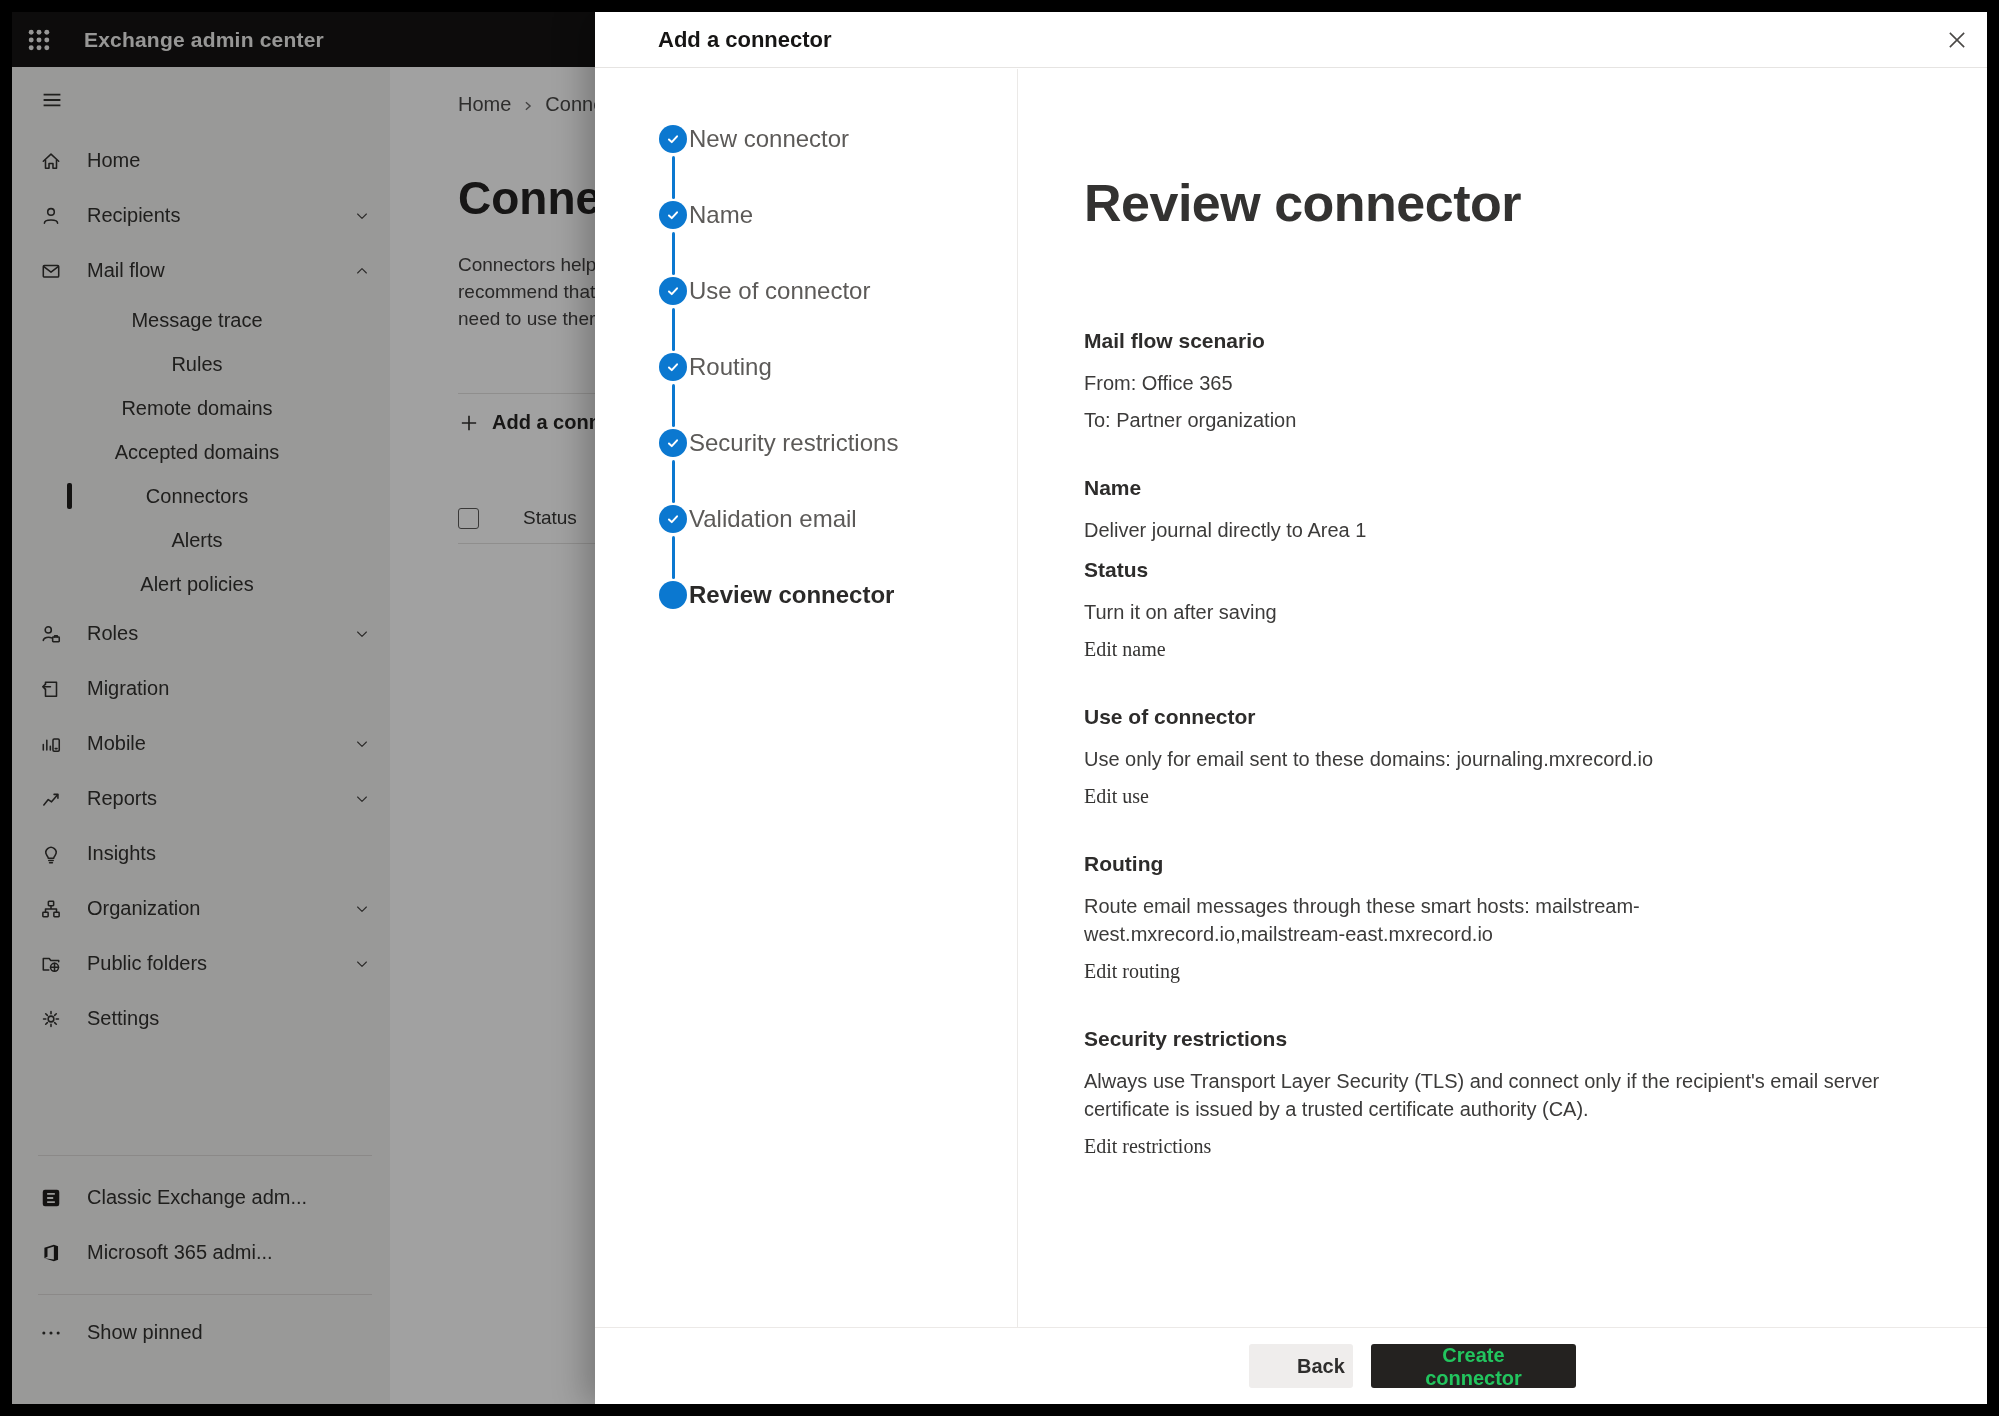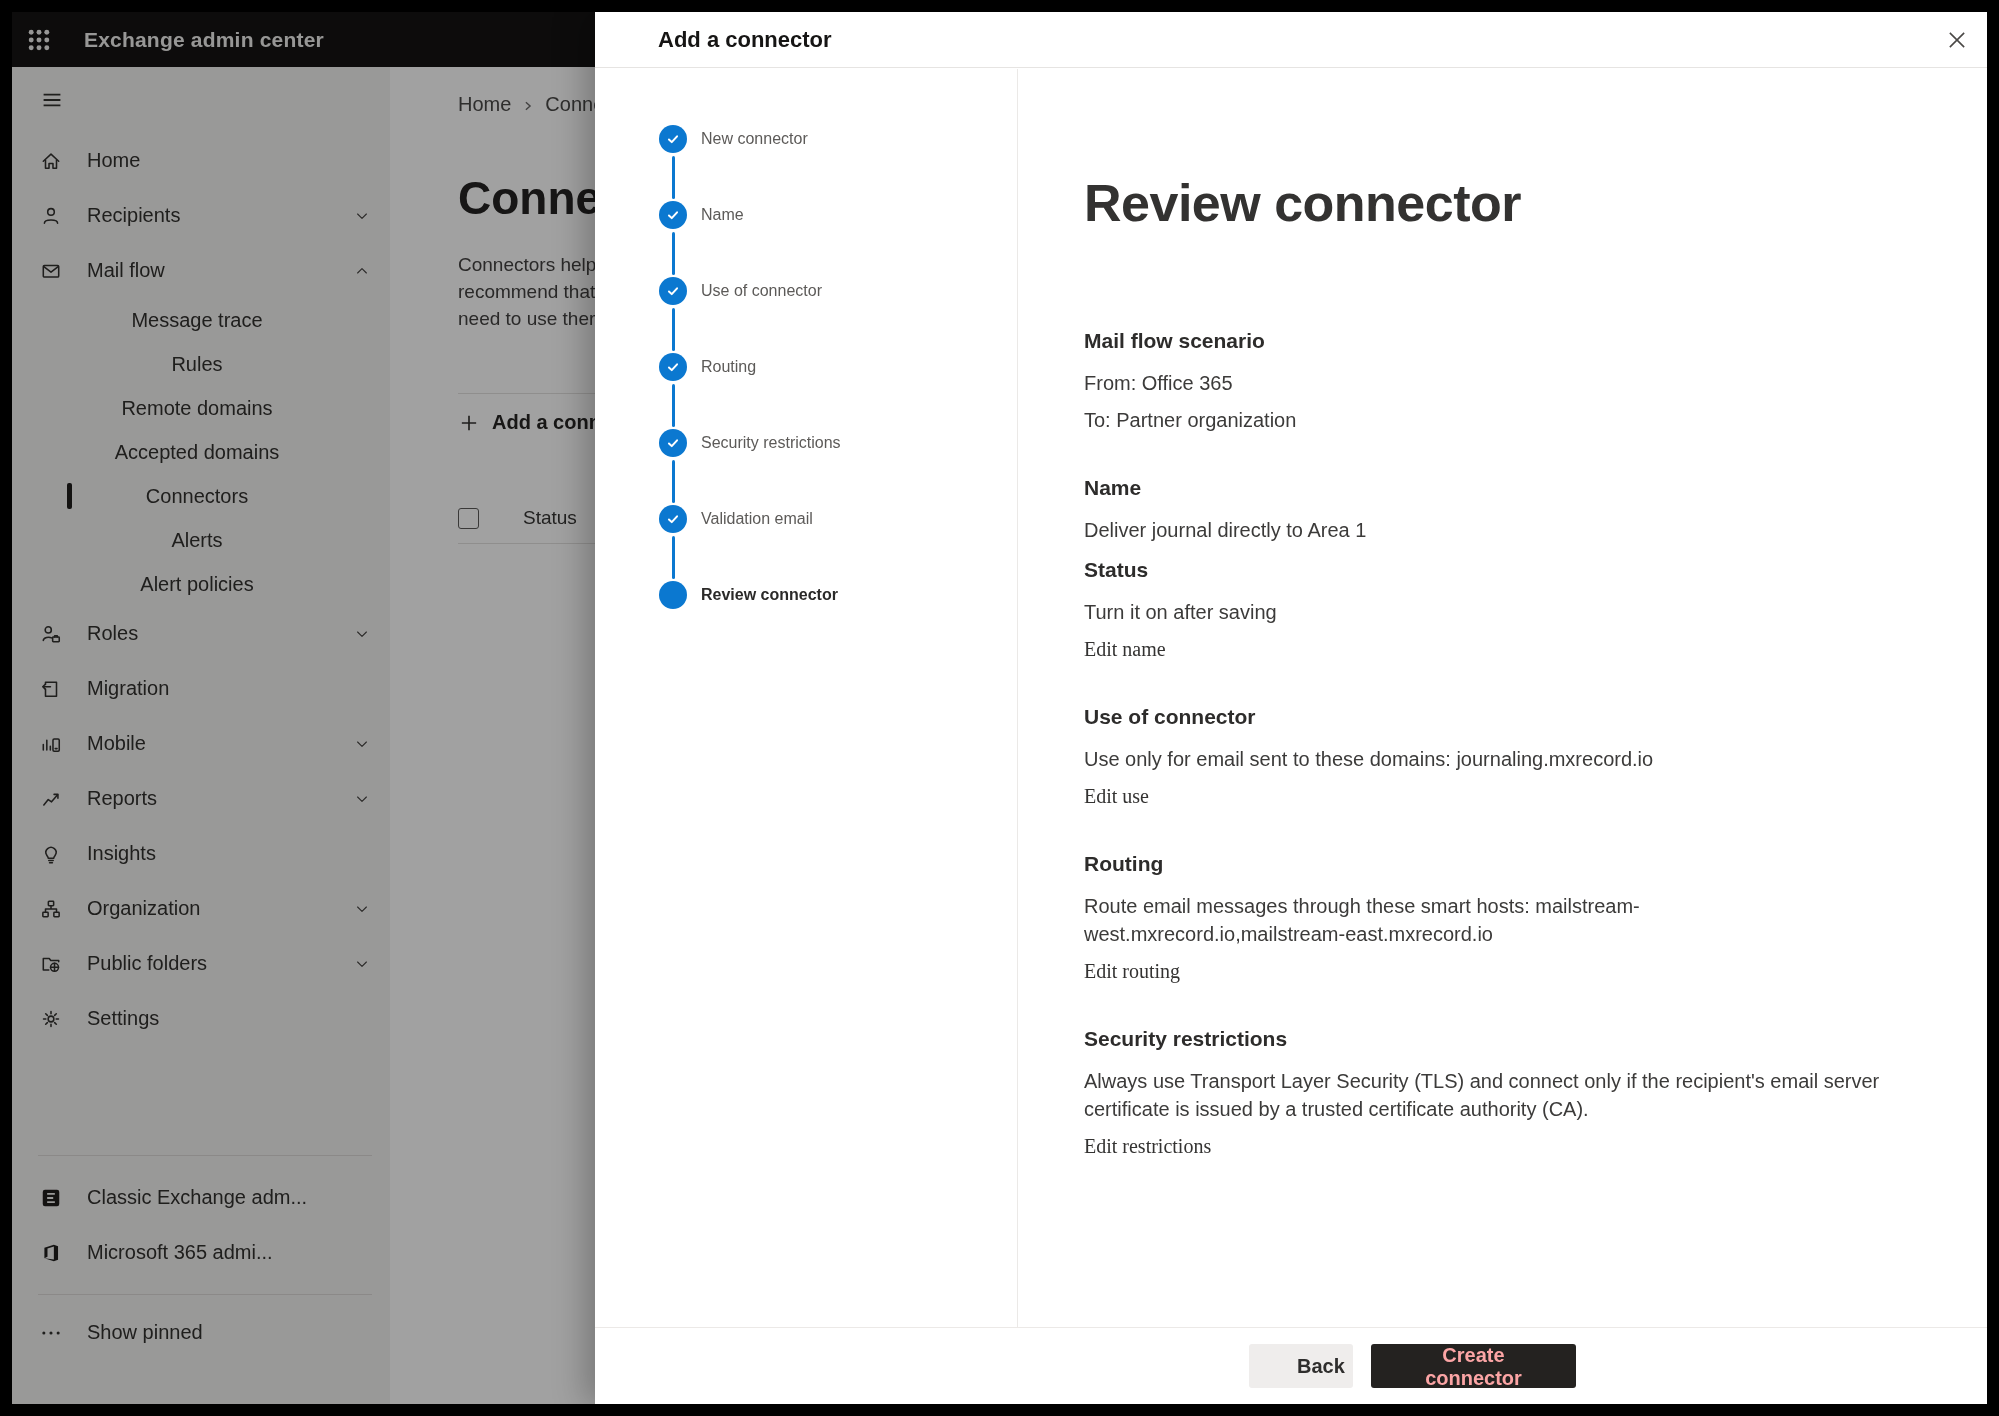--- a/index.html
+++ b/index.html
@@ -52,38 +52,38 @@
   .m-title{position:absolute;left:63px;top:0;line-height:56px;font-size:22px;font-weight:700;color:#161514;}
   .m-close{position:absolute;right:16px;top:14px;width:28px;height:28px;display:flex;align-items:center;justify-content:center;cursor:pointer;color:#4a4846;}
   .m-body{position:absolute;top:57px;left:0;right:0;bottom:77px;display:flex;}
 
   
   .stepper{width:423px;flex:0 0 423px;border-right:1px solid#ebe9e7;padding:56px 0 0 64px;}
   .step{position:relative;height:76px;display:flex;align-items:flex-start;cursor:pointer;}
   .step .dot{position:relative;width:28px;height:28px;border-radius:50%;background:#0b78d0;flex:0 0 28px;display:flex;align-items:center;justify-content:center;z-index:2;}
   .step .line{position:absolute;left:12.5px;top:31px;width:3px;height:43px;background:#0b78d0;border-radius:2px;}
   .step:last-child .line{display:none;}
-  .step .lbl{margin-left:14px;font-size:16px;line-height:28px;color:#5c5a58;white-space:nowrap;}
+  .step .lbl{margin-left:2px;font-size:24px;line-height:28px;color:#5c5a58;white-space:nowrap;}
   .step.current .lbl{color:#2b2a29;font-weight:700;}
 
   
   .review{flex:1;padding:104px 90px 0 66px;overflow:hidden;}
   .rv-h1{font-size:52px;font-weight:700;color:#333231;margin:0 0 96px 0;letter-spacing:-.5px;}
   .blk{max-width:850px;}
   .blk.label{font-size:21px;font-weight:700;color:#2d2c2b;margin:42px 0 16px;}
   .blk.label:first-of-type{margin-top:10px;}
   .blk.sublabel{font-size:21px;font-weight:700;color:#2d2c2b;margin:14px 0 16px;}
   .blk.body{font-size:20px;color:#3c3b3a;line-height:28px;margin:0 0 9px;}
   .blk.link{font-size:20px;color:#343332;line-height:28px;margin:6px 0 0;cursor:pointer;display:table;font-family:Liberation Serif, serif;}
 
   
   .m-foot{position:absolute;left:0;right:0;bottom:0;height:77px;border-top:1px solid#ece9e7;background:#fff;}
   .btn{position:absolute;top:16px;height:44px;border:none;border-radius:3px;font-size:20px;font-weight:600;cursor:pointer;padding:0 26px;}
   .btn-back{left:654px;width:104px;background:#efedec;color:#2f2e2d;padding-left:48px;}
-  .btn-create{left:776px;width:205px;background:#242220;color:#fca5a5;}
+  .btn-create{left:776px;width:205px;background:#242220;color:#22c55e;}
 
   svg{display:block;}
 </style>
 </head>
 <body>
 
 <div class="stage">
   <div class="inner">
 
     <div class="topbar">

